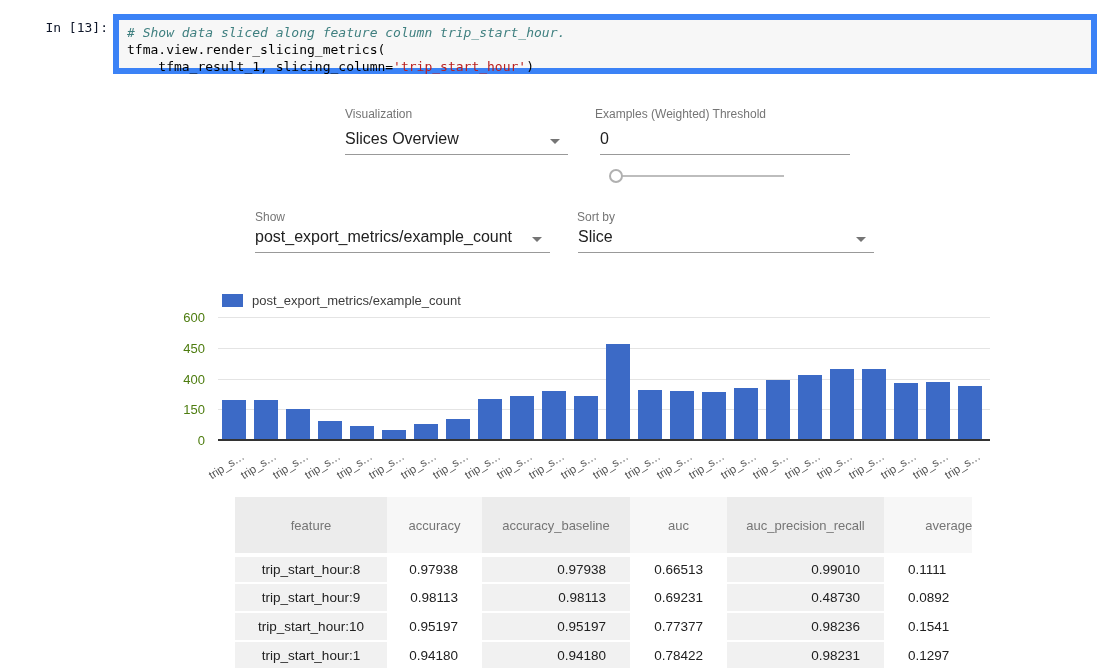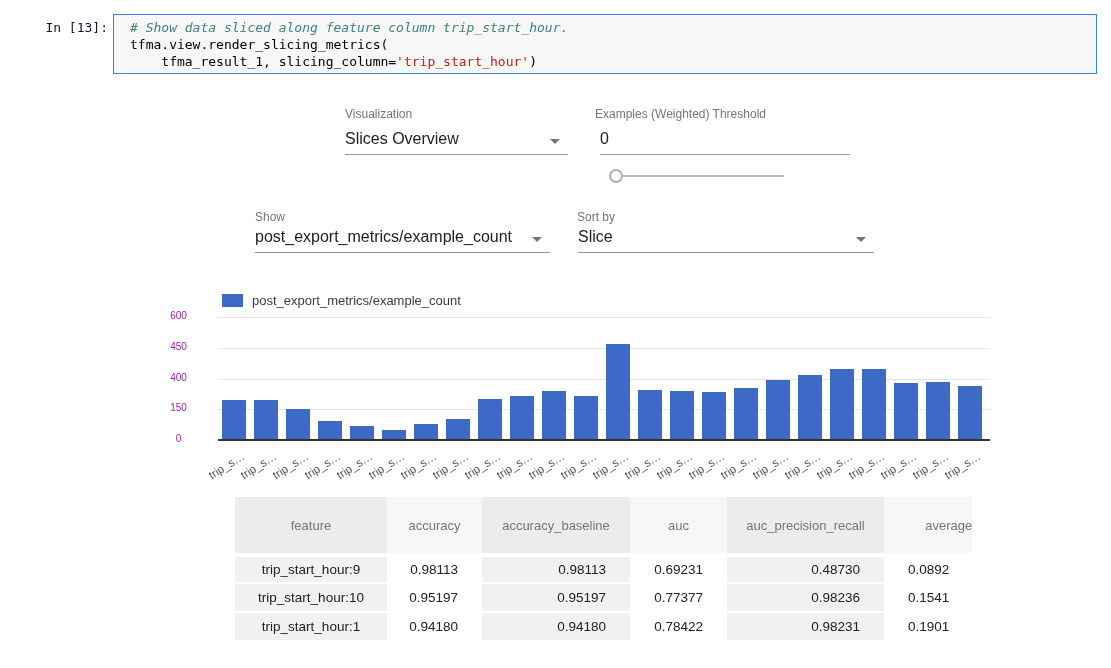--- a/index.html
+++ b/index.html
@@ -8,21 +8,21 @@
     position:relative; overflow:hidden; background:#fff;
     font-family:"Liberation Sans", sans-serif; color:#212121;
   }
   
   .prompt {
     position:absolute; left:30px; top:20px; width:78px; text-align:right;
     font-family:"DejaVu Sans Mono", monospace; font-size:13px; color:#0f172a;
   }
   .cell-box {
     position:absolute; left:113px; top:14px; width:984px; height:60px;
-    background:#f7f7f7; border:1px solid #3b82f6; padding:4px 16px;
+    background:#f7f7f7; border:6px solid #3b82f6; padding:4px 8px;
   }
   .cell-box pre {
     font-family:"DejaVu Sans Mono", monospace; font-size:13px; line-height:17px;
     color:#000; white-space:pre;
   }
   .tok-comment { color:#408080; font-style:italic; }
   .tok-string  { color:#ba2121; }
   
   .ctl-label { position:absolute; font-size:12px; color:#757575; }
   .ctl-select {
@@ -45,21 +45,21 @@
     border:2px solid #b0b0b0; border-radius:50%; background:#fff;
   }
   
   .legend-swatch { position:absolute; left:222px; top:294px; width:21px; height:13px; }
   .legend-label  { position:absolute; left:252px; top:293px; font-size:13px; color:#3c3c3c; }
   .plot { position:absolute; left:218px; top:317px; width:772px; height:123px; }
   .gridline { position:absolute; left:0; width:100%; height:1px; background:#e4e4e4; }
   .axis-x { position:absolute; left:0; bottom:-1px; width:100%; height:2px; background:#333; }
   .bar { position:absolute; bottom:1px; width:24px; }
   .yticks { position:absolute; left:152px; top:317px; width:53px; height:130px; }
-  .ytick { position:absolute; right:0; width:53px; text-align:center; font-size:10px; color:#a21caf; }
+  .ytick { position:absolute; right:0; width:53px; text-align:right; font-size:13px; color:#4d7c0f; }
   .xlabels { position:absolute; left:218px; top:442px; width:790px; height:42px; }
   .xlabel {
     position:absolute; top:8px; width:62px; text-align:right; white-space:nowrap;
     font-size:11.5px; color:#555; transform:rotate(-32deg); transform-origin:100% 0;
   }
   
   .table-wrap { position:absolute; left:235px; top:497px; width:737px; height:171px; overflow:hidden; }
   table { border-collapse:separate; border-spacing:0; table-layout:fixed; width:809px; }
   th {
     height:56px; font-size:13px; font-weight:normal; color:#757575;
@@ -193,20 +193,28 @@
           <th class="shade">feature</th>
           <th>accuracy</th>
           <th class="shade">accuracy_baseline</th>
           <th>auc</th>
           <th class="shade">auc_precision_recall</th>
           <th>average_loss</th>
         </tr>
       </thead>
     <tbody>
         <tr>
+          <td class="shade feat">trip_start_hour:8</td>
+          <td class="num">0.97938</td>
+          <td class="shade num">0.97938</td>
+          <td class="num">0.66513</td>
+          <td class="shade num">0.99010</td>
+          <td class="numl">0.1111</td>
+        </tr>
+        <tr>
           <td class="shade feat">trip_start_hour:9</td>
           <td class="num">0.98113</td>
           <td class="shade num">0.98113</td>
           <td class="num">0.69231</td>
           <td class="shade num">0.48730</td>
           <td class="numl">0.0892</td>
         </tr>
         <tr>
           <td class="shade feat">trip_start_hour:10</td>
           <td class="num">0.95197</td>
@@ -214,17 +222,17 @@
           <td class="num">0.77377</td>
           <td class="shade num">0.98236</td>
           <td class="numl">0.1541</td>
         </tr>
         <tr>
           <td class="shade feat">trip_start_hour:1</td>
           <td class="num">0.94180</td>
           <td class="shade num">0.94180</td>
           <td class="num">0.78422</td>
           <td class="shade num">0.98231</td>
-          <td class="numl">0.1901</td>
+          <td class="numl">0.1297</td>
         </tr>
       </tbody>
   </table>
 </div>
 
 </body></html>

